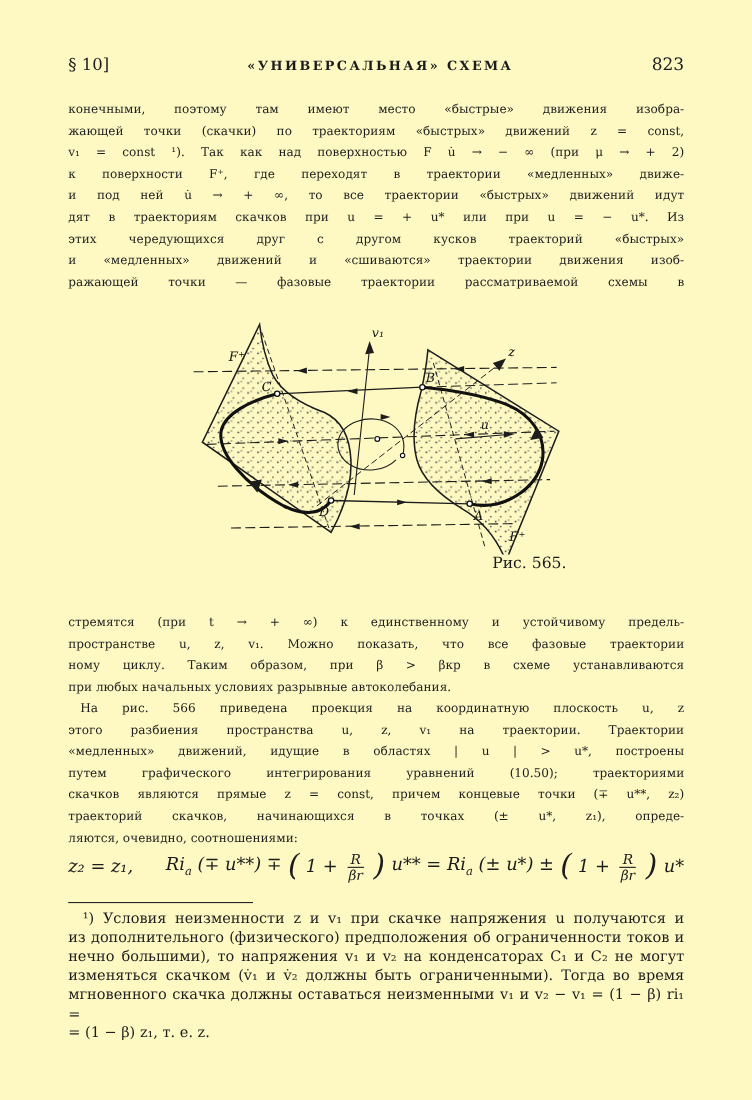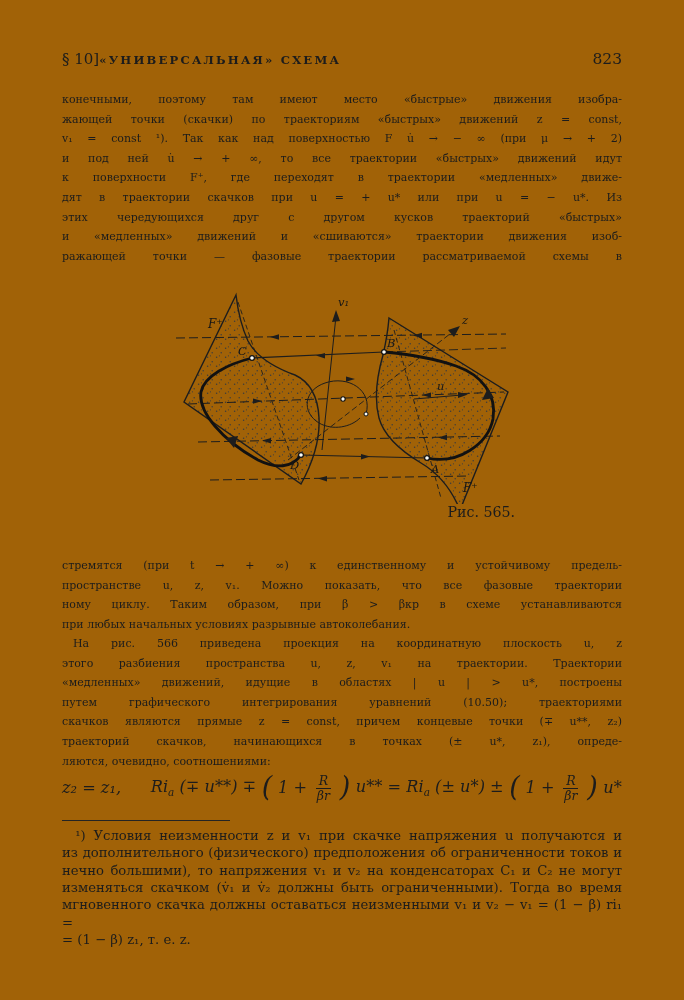--- a/index.html
+++ b/index.html
@@ -1,20 +1,20 @@
 <!DOCTYPE html>
 <html><head>
 <meta charset="utf-8">
 <style>
   html,body{margin:0;padding:0;background:#e9e9e9;}
-  .page{position:relative;width:684px;height:1000px;background:#a16207;
+  .page{position:relative;width:684px;height:1000px;background:#fef9c3;
         font-family:"DejaVu Serif", "Liberation Serif", serif;color:#1c1c1c;overflow:hidden;}
   .header{position:absolute;top:50px;left:62px;width:560px;display:flex;align-items:baseline;}
   .h-sec{font-size:15px;}
-  .h-title{flex:1;font-size:11.6px;font-weight:bold;letter-spacing:2.2px;}
+  .h-title{flex:1;text-align:center;font-size:11.6px;font-weight:bold;letter-spacing:2.2px;}
   .h-num{font-size:15.5px;}
   .block{position:absolute;left:62px;width:560px;}
   .line{text-align:justify;text-align-last:justify;font-size:11px;line-height:19.6px;}
   .flush-last .line:last-child{text-align-last:left;}
   .fn .line{font-size:13.2px;line-height:17.35px;}
   .fn-rule{position:absolute;top:820px;left:62px;width:168px;border:none;border-top:1.4px solid #242424;margin:0;}
   .figure{position:absolute;top:292px;left:170px;width:345px;height:240px;}
   .fig-caption{position:absolute;top:212px;left:0;width:100%;text-align:right;font-size:14.2px;}
   .eq{position:absolute;top:773px;left:62px;width:560px;display:flex;justify-content:space-between;
       align-items:center;font-style:italic;font-size:16.2px;}
@@ -34,23 +34,23 @@
   <div class="header">
     <span class="h-sec">§ 10]</span>
     <span class="h-title">«УНИВЕРСАЛЬНАЯ» СХЕМА</span>
     <span class="h-num">823</span>
   </div>
 
   <div class="block" style="top:90px">
       <div class="line">конечными, поэтому там имеют место «быстрые» движения изобра-</div>
       <div class="line">жающей точки (скачки) по траекториям «быстрых» движений z = const,</div>
       <div class="line">v₁ = const ¹). Так как над поверхностью F u̇ → − ∞ (при μ → + 2)</div>
+      <div class="line">к поверхности F⁺, где переходят в траектории «медленных» движе-</div>
       <div class="line">и под ней u̇ → + ∞, то все траектории «быстрых» движений идут</div>
-      <div class="line">к поверхности F⁺, где переходят в траектории «медленных» движе-</div>
-      <div class="line">дят в траектории скачков при u = + u* или при u = − u*. Из</div>
+      <div class="line">дят в траекториям скачков при u = + u* или при u = − u*. Из</div>
       <div class="line">этих чередующихся друг с другом кусков траекторий «быстрых»</div>
       <div class="line">и «медленных» движений и «сшиваются» траектории движения изоб-</div>
       <div class="line">ражающей точки — фазовые траектории рассматриваемой схемы в</div>
     </div>
 
   <div class="figure">
     <svg width="345" height="212" viewBox="0 0 345 212">
       <defs>
         <pattern id="stip" patternUnits="userSpaceOnUse" width="9" height="9">
           <circle cx="1.6" cy="2.2" r="0.8" fill="#3c3c3c"></circle>

